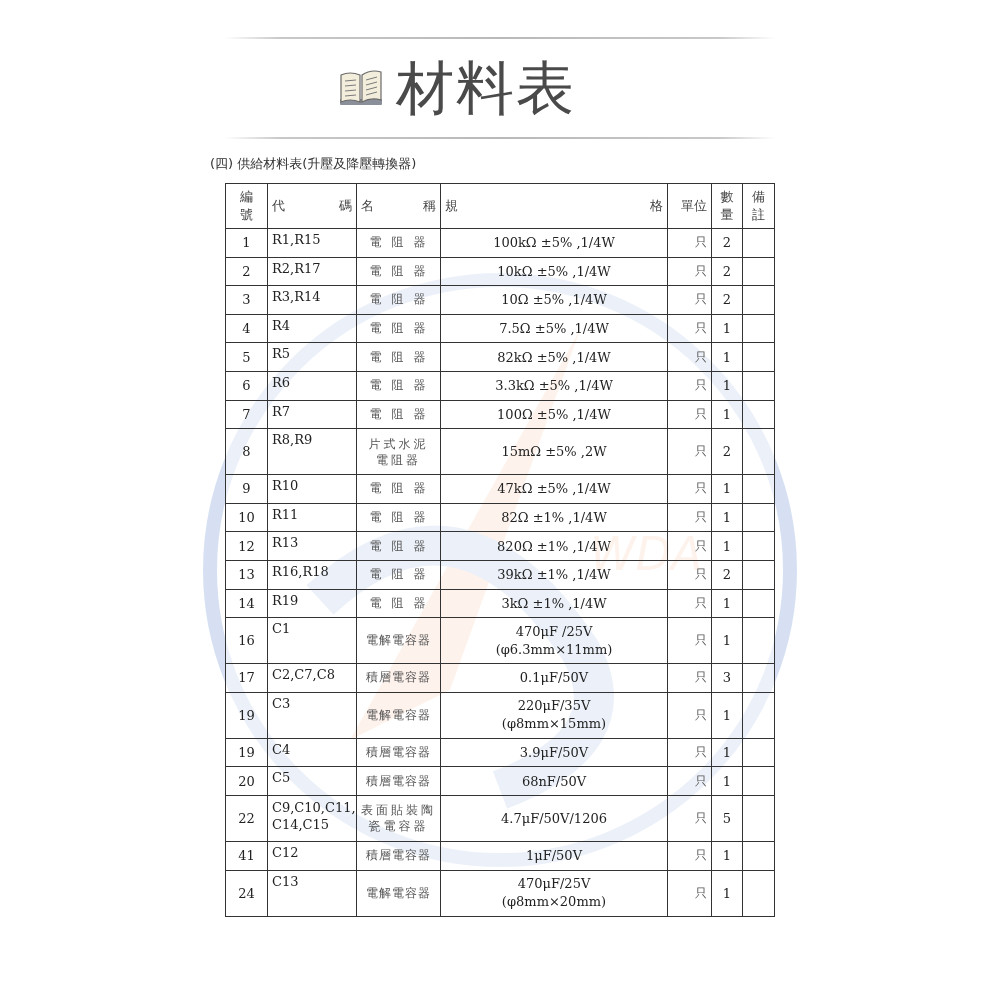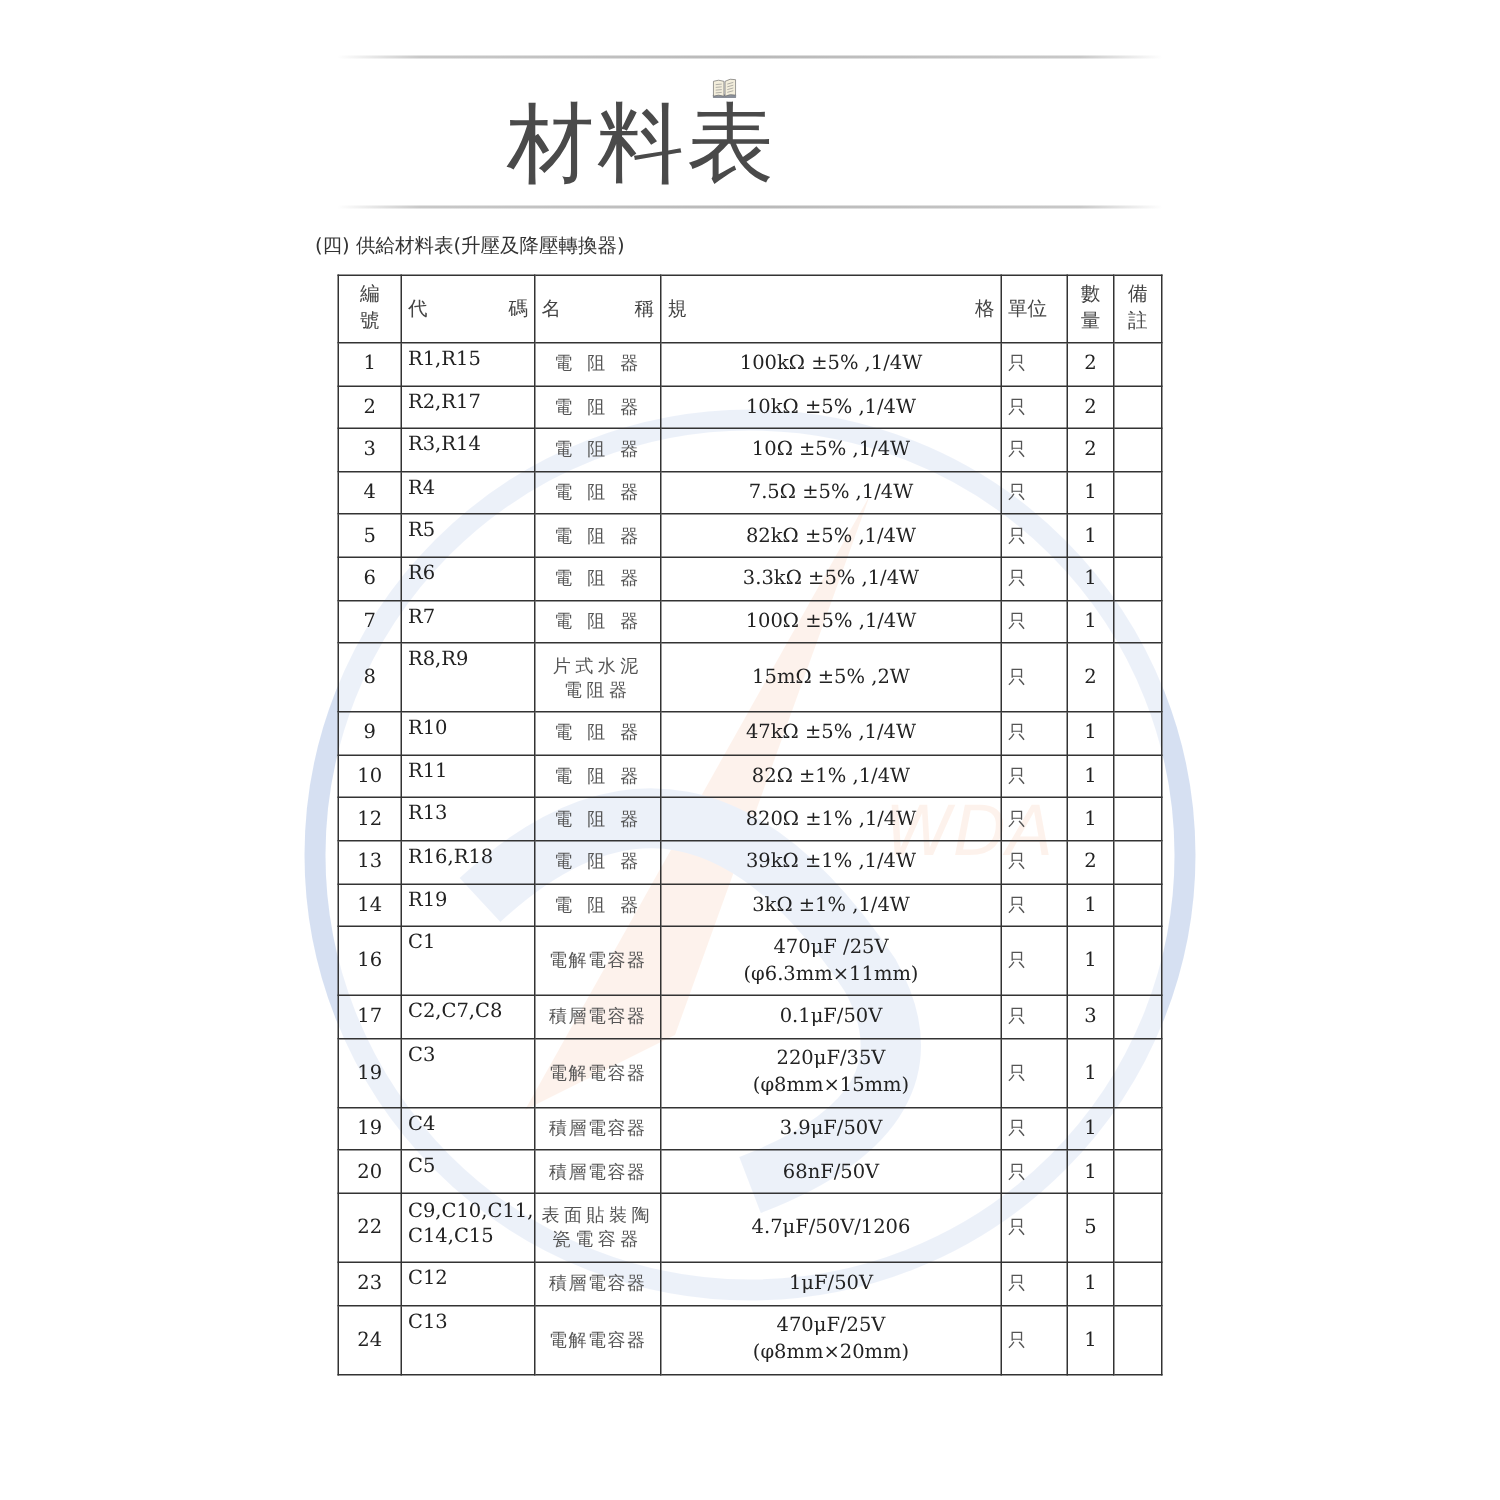--- a/index.html
+++ b/index.html
@@ -4,42 +4,42 @@
 <style>
   html, body { margin: 0; padding: 0; background: #ffffff; }
   body { width: 1000px; height: 1000px; position: relative; overflow: hidden;
          font-family: "DejaVu Serif", "Liberation Serif", serif; color: #222; }
 
   .rule { position: absolute; left: 225px; width: 550px; height: 2px;
           background: linear-gradient(90deg, rgba(200,200,200,0) 0%, #c8c8c8 10%, #b9b9b9 50%, #c8c8c8 90%, rgba(200,200,200,0) 100%); }
   .rule.top { top: 37px; }
   .rule.bottom { top: 137px; }
 
-  .title-wrap { position: absolute; top: 52px; left: 338px; height: 72px; display: flex; align-items: flex-end; flex-direction: column; }
+  .title-wrap { position: absolute; top: 52px; left: 338px; height: 72px; display: flex; align-items: center; }
   .book-icon { width: 46px; height: 38px; margin-right: 12px; }
   .title-text { font-family: "DejaVu Sans", sans-serif; font-size: 58px; color: #4a4a4a; letter-spacing: 2px; font-weight: 300; line-height: 1; }
 
   .subtitle { position: absolute; top: 155px; left: 210px; font-size: 13px; color: #333;
               font-family: "DejaVu Sans", sans-serif; }
 
   .watermark { position: absolute; left: 200px; top: 270px; width: 600px; height: 600px; pointer-events: none; opacity: 0.22; }
 
   table.bom { position: absolute; top: 183px; left: 225px; width: 543px; border-collapse: collapse;
               table-layout: fixed; font-size: 13px; }
   table.bom td, table.bom th { border: 1.4px solid #333; padding: 0 4px; vertical-align: middle;
                                background: rgba(255,255,255,0.55); }
   table.bom th { font-weight: normal; height: 44px; font-family: "DejaVu Sans", sans-serif; font-size: 13px; color: #444; }
   table.bom tr.row td { height: 24.6px; }
   table.bom tr.row.tall td { height: 42px; }
 
   .c-no { width: 33px; text-align: center; }
   .c-code { width: 80px; text-align: left; vertical-align: top !important; padding-top: 3px !important; }
   .c-name { width: 75px; text-align: center; font-family: "DejaVu Sans", sans-serif; font-size: 12px; color: #555; }
   .c-spec { width: 218px; text-align: center; }
-  .c-unit { width: 35px; text-align: left; font-family: "DejaVu Sans", sans-serif; font-size: 12px; color: #555; }
+  .c-unit { width: 35px; text-align: right; font-family: "DejaVu Sans", sans-serif; font-size: 12px; color: #555; }
   .c-qty { width: 22px; text-align: center; }
   .c-rem { width: 23px; }
 
   th .split { display: flex; justify-content: space-between; }
   th.c-code, th.c-spec, th.c-name { vertical-align: middle !important; padding-top: 0 !important; }
   th.stack { line-height: 18px; font-size: 13px; }
 
   .name-spaced { letter-spacing: 10px; padding-left: 8px; }
   .name-tight { letter-spacing: 1px; }
   .name-two { line-height: 16px; letter-spacing: 3px; }
@@ -297,21 +297,21 @@
         <td class="c-name">
           <div class="name-two">表面貼裝陶</div>
           <div class="name-two">瓷電容器</div>
         </td>
         <td class="c-spec">4.7μF/50V/1206</td>
         <td class="c-unit">只</td>
         <td class="c-qty">5</td>
         <td class="c-rem"></td>
       </tr>
       <tr class="row">
-        <td class="c-no">23</td>
+        <td class="c-no">41</td>
         <td class="c-code">C12</td>
         <td class="c-name"><span class="name-tight">積層電容器</span></td>
         <td class="c-spec">1μF/50V</td>
         <td class="c-unit">只</td>
         <td class="c-qty">1</td>
         <td class="c-rem"></td>
       </tr>
       <tr class="row tall">
         <td class="c-no">24</td>
         <td class="c-code">C13</td>

